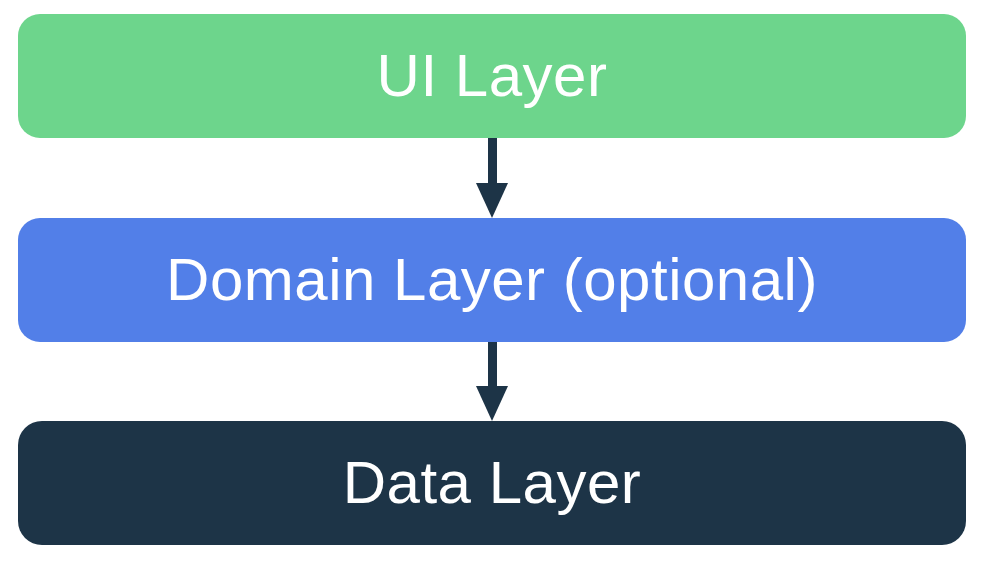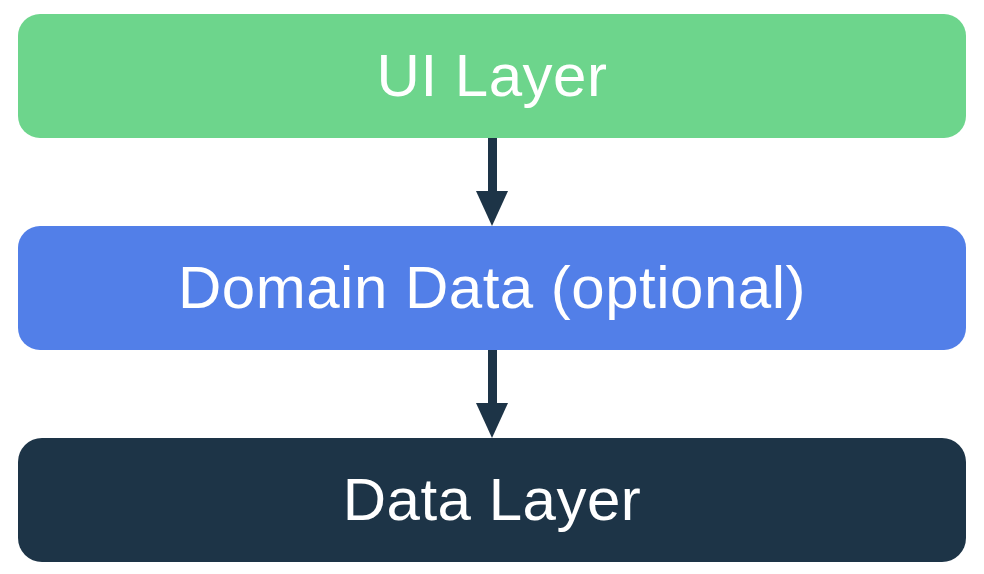--- a/index.html
+++ b/index.html
@@ -7,21 +7,21 @@
     position: relative;
     width: 984px;
     height: 574px;
     background: #ffffff;
     font-family: "Liberation Sans", "DejaVu Sans", sans-serif;
     display: flex;
     flex-direction: column;
     align-items: center;
     box-sizing: border-box;
     padding-top: 14px;
-    padding-bottom: 12px;
+    padding-bottom: 29px;
   }
   .layer-box {
     width: 948px;
     height: 124px;
     border-radius: 22px;
     display: flex;
     align-items: center;
     justify-content: center;
     flex: 0 0 auto;
   }
@@ -61,21 +61,21 @@
   <div class="layer-box" style="background: rgb(109, 213, 140);">
     <span class="layer-label" style="color: rgb(255, 255, 255);">UI Layer</span>
   </div>
 
   <div class="arrow">
     <div class="arrow-stem" style="background: rgb(29, 52, 71);"></div>
     <div class="arrow-head" style="border-top-color: rgb(29, 52, 71);"></div>
   </div>
 
   <div class="layer-box" style="background: rgb(82, 127, 232);">
-    <span class="layer-label" style="color: rgb(255, 255, 255);">Domain Data (optional)</span>
+    <span class="layer-label" style="color: rgb(255, 255, 255);">Domain Layer (optional)</span>
   </div>
 
   <div class="arrow">
     <div class="arrow-stem" style="background: rgb(29, 52, 71);"></div>
     <div class="arrow-head" style="border-top-color: rgb(29, 52, 71);"></div>
   </div>
 
   <div class="layer-box" style="background: rgb(29, 52, 71); border-radius: 24px;">
     <span class="layer-label" style="color: rgb(255, 255, 255);">Data Layer</span>
   </div>

